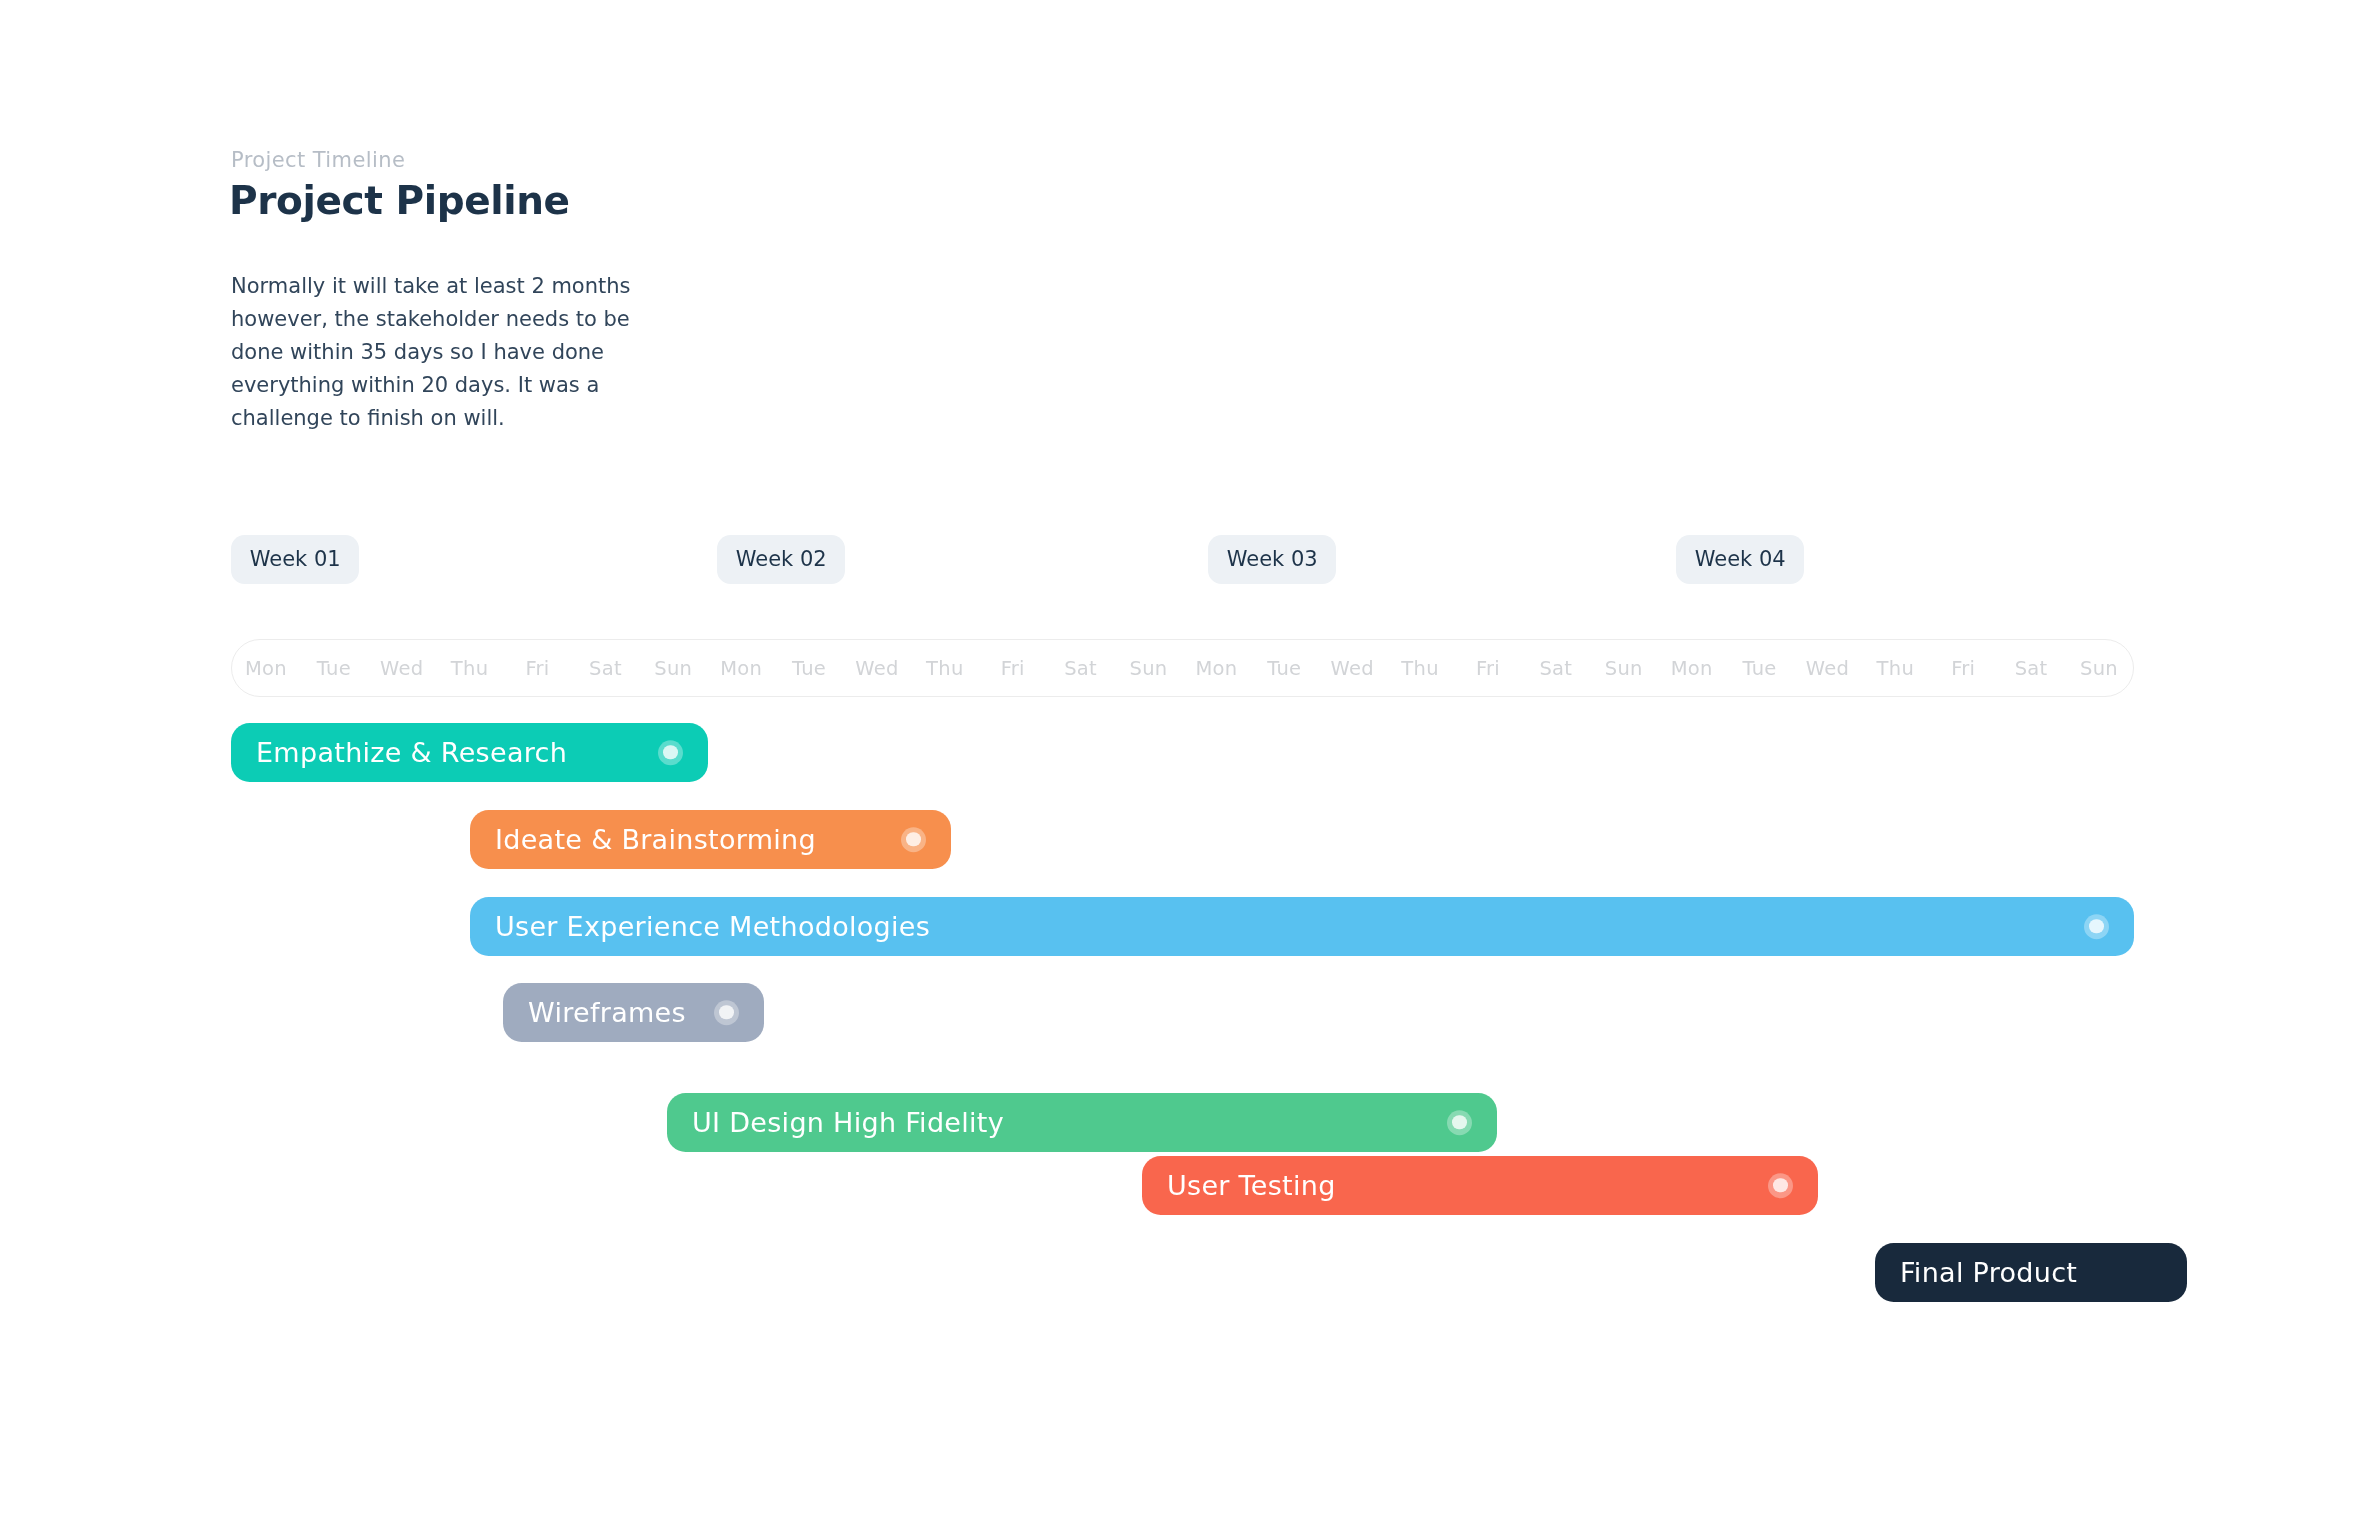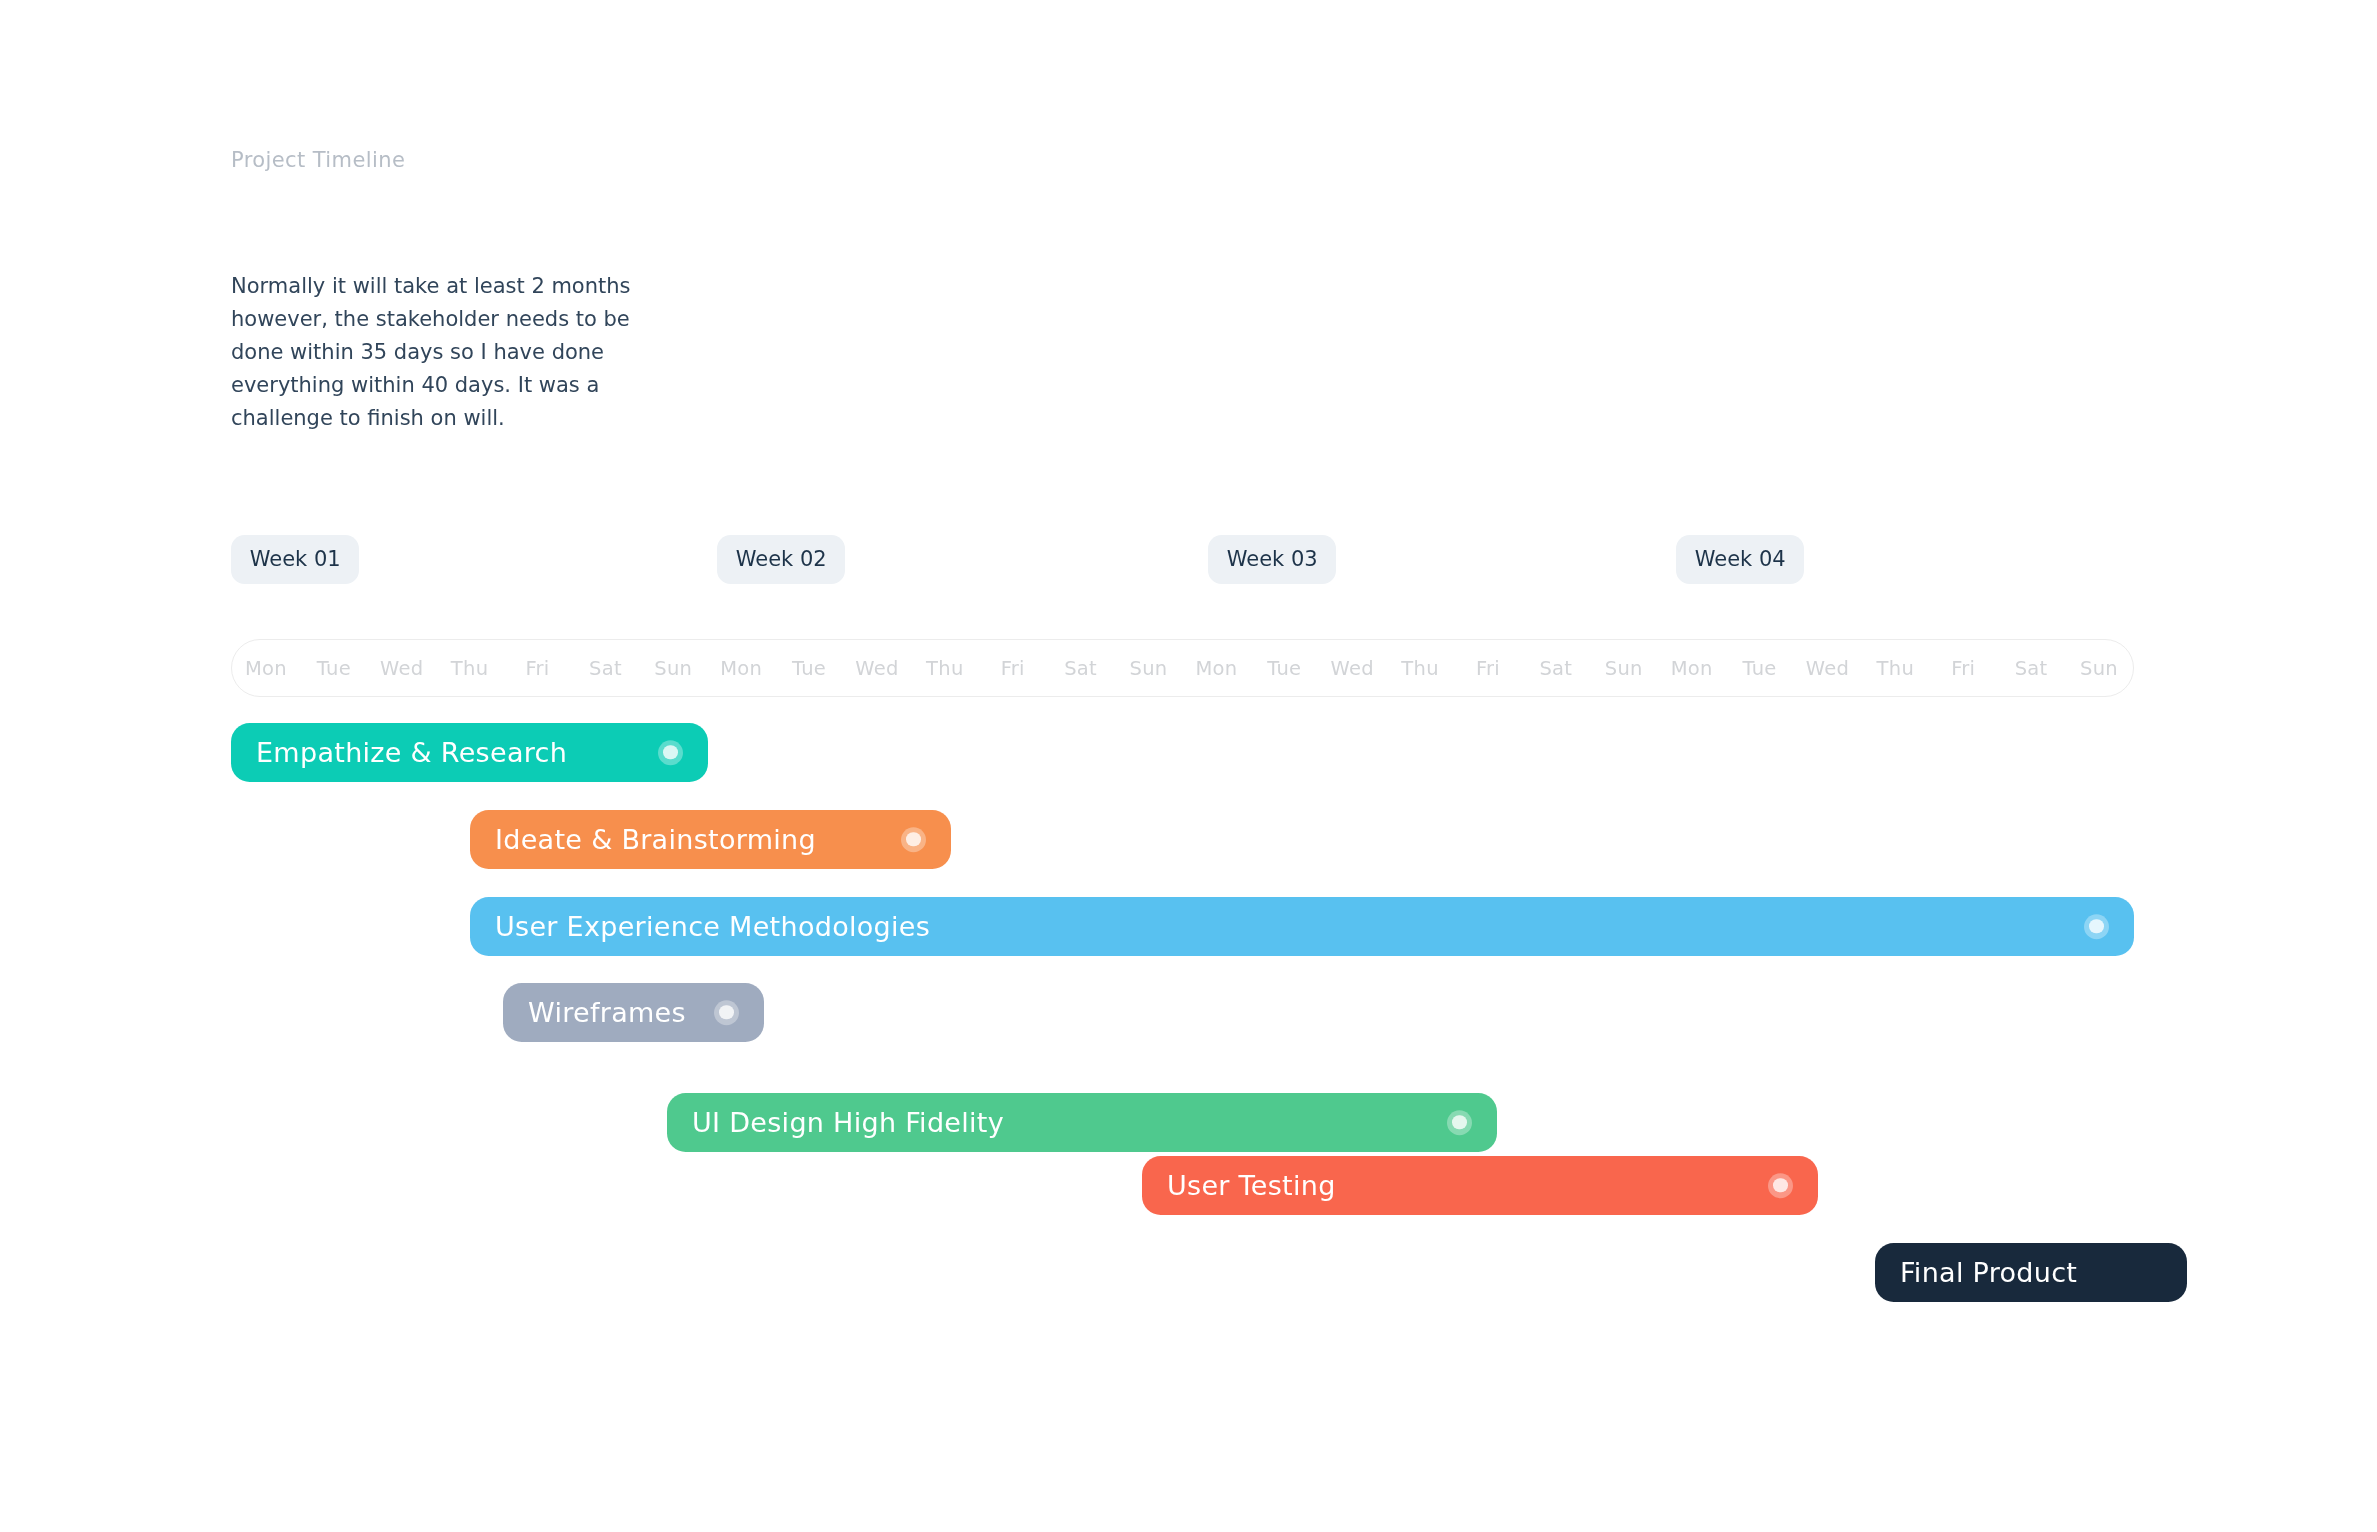--- a/index.html
+++ b/index.html
@@ -95,25 +95,26 @@
     width: 14.4px; height: 14.4px;
     border-radius: 50%;
     background: rgba(255,255,255,0.78);
   }
 </style>
 </head>
 <body>
 
 <div class="canvas">
   <div class="eyebrow">Project Timeline</div>
+  <h1 class="title">Project Pipeline</h1>
   <div class="desc">
       <div>Normally it will take at least 2 months</div>
       <div>however, the stakeholder needs to be</div>
       <div>done within 35 days so I have done</div>
-      <div>everything within 40 days. It was a</div>
+      <div>everything within 20 days. It was a</div>
       <div>challenge to finish on will.</div>
     </div>
   <div class="weeks-layer">
       <div class="week-badge" style="left: 231px;">Week 01</div>
       <div class="week-badge" style="left: 717px;">Week 02</div>
       <div class="week-badge" style="left: 1208px;">Week 03</div>
       <div class="week-badge" style="left: 1676px;">Week 04</div>
     </div>
   <div class="day-row">
       <div class="day-cell">Mon</div>

